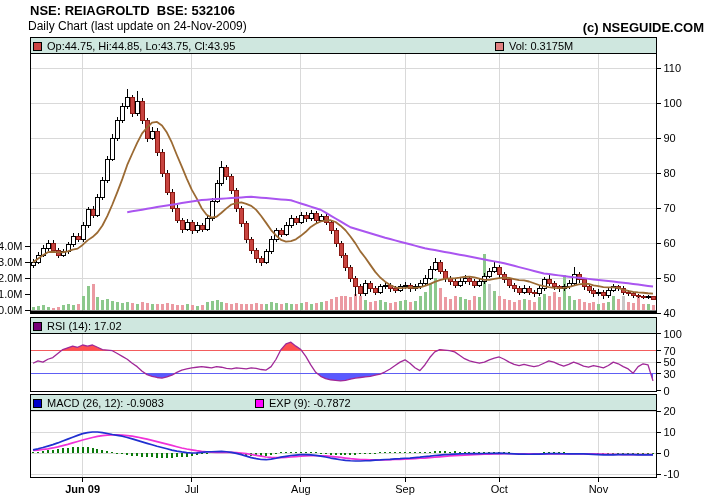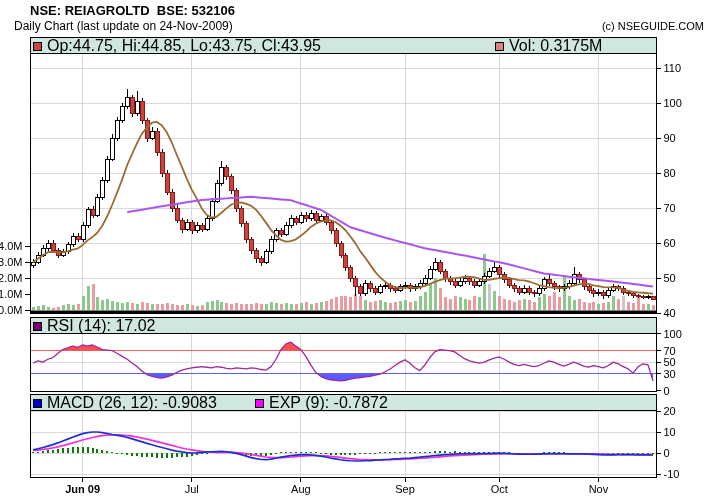--- a/index.html
+++ b/index.html
@@ -1,22 +1,22 @@
 <!DOCTYPE html>
 <html><head>
 <meta charset="utf-8">
 <style>
   html,body{margin:0;padding:0;background:#ffffff;}
   body{width:710px;height:503px;overflow:hidden;font-family:"Liberation Sans",sans-serif;}
   #page{position:relative;width:710px;height:503px;background:#fff;}
   #chart-svg{position:absolute;left:0;top:0;}
   .hdr-title{position:absolute;left:30px;top:3px;font-size:13px;font-weight:bold;color:#000;white-space:pre;}
-  .hdr-sub{position:absolute;left:14px;top:19px;font-size:12px;color:#000;}
-  .hdr-copy{position:absolute;right:6px;top:20px;font-size:11px;color:#000;}
-  .li{position:absolute;height:16px;display:flex;align-items:center;gap:5px;font-size:16px;color:#000;white-space:pre;}
+  .hdr-sub{position:absolute;left:28px;top:19px;font-size:12px;color:#000;}
+  .hdr-copy{position:absolute;right:6px;top:20px;font-size:13px;color:#000;font-weight:bold;}
+  .li{position:absolute;height:16px;display:flex;align-items:center;gap:5px;font-size:11px;color:#000;white-space:pre;}
   .mk{display:inline-block;width:9px;height:9px;border:1px solid #000;box-sizing:border-box;}
   svg text{font-family:"Liberation Sans",sans-serif;font-size:11px;fill:#000;}
 </style>
 </head>
 <body>
 
 <div id="page">
   <div class="hdr-title">NSE: REIAGROLTD  BSE: 532106</div>
   <div class="hdr-sub">Daily Chart (last update on 24-Nov-2009)</div>
   <div class="hdr-copy">(c) NSEGUIDE.COM</div>

